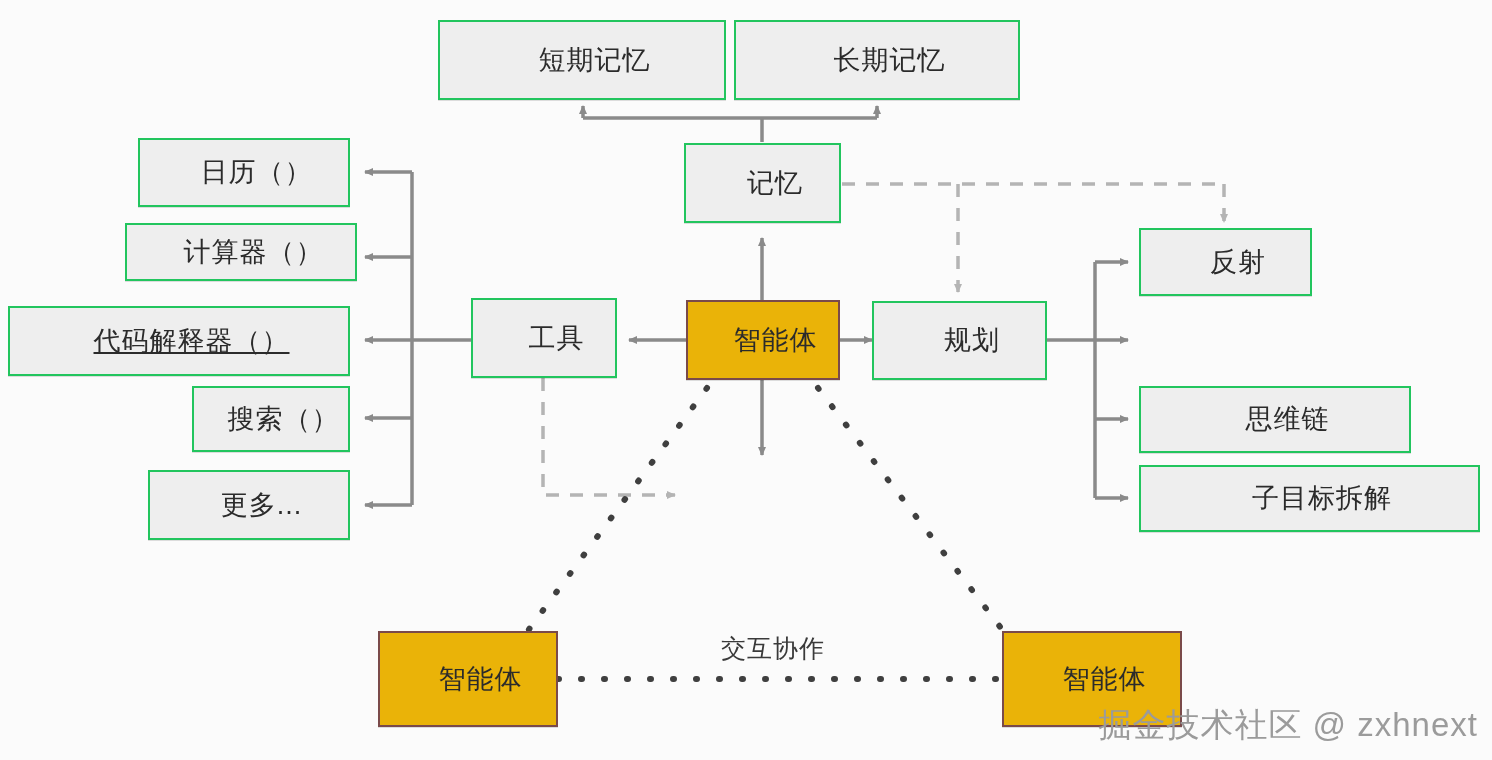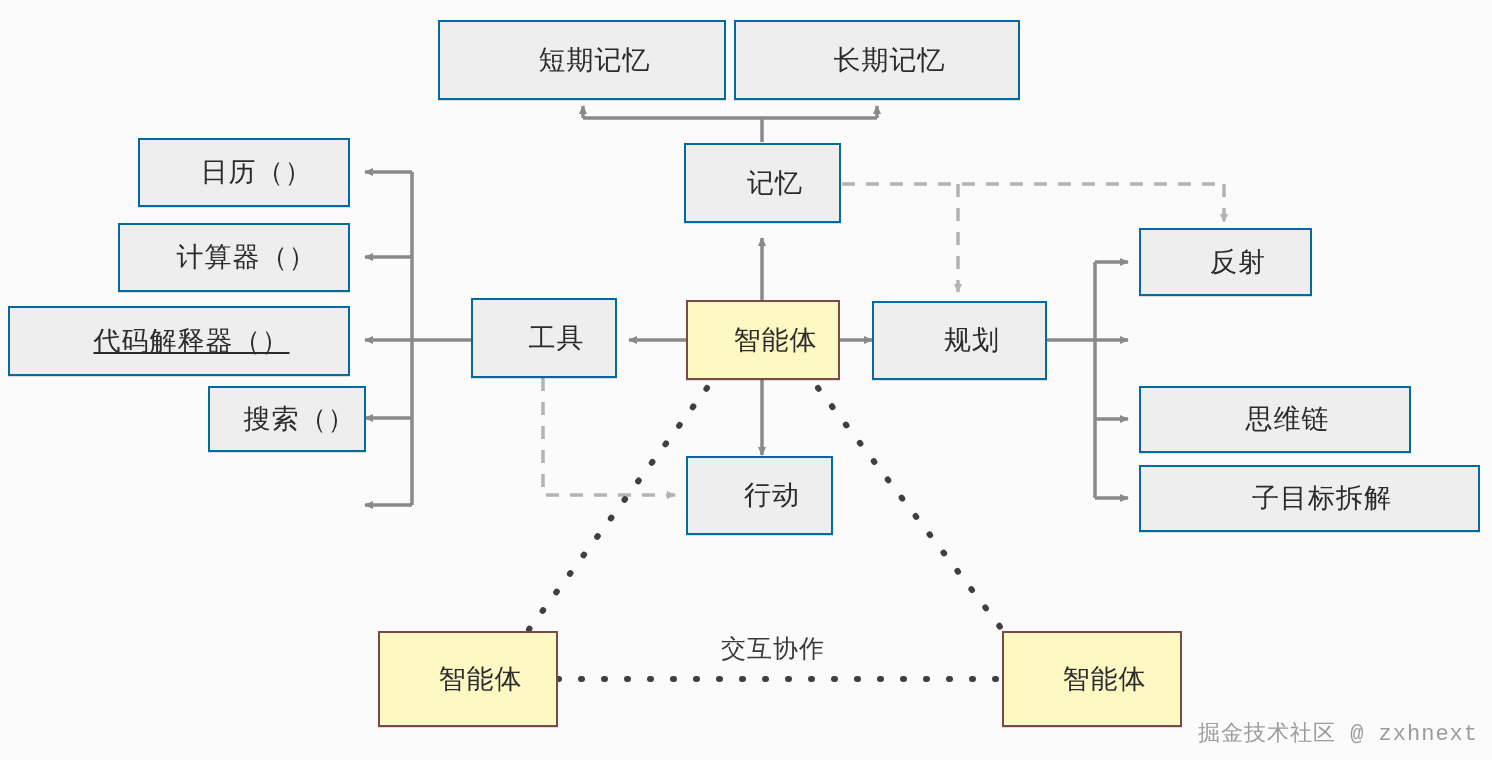--- a/index.html
+++ b/index.html
@@ -11,53 +11,52 @@
     position:relative;
   }
   #stage{position:absolute;left:0;top:0;width:1492px;height:760px;}
   svg#wires{position:absolute;left:0;top:0;width:1492px;height:760px;pointer-events:none;}
 
   .node{
     position:absolute;
     box-sizing:border-box;
     display:flex;align-items:center;justify-content:center;
     background:#eeeeee;
-    border:2px solid #0369a1;
+    border:2px solid #22c55e;
     color:#2b2b2b;
     font-size:27px;
     letter-spacing:1px;
     text-align:center;
     box-shadow:0 1px 0 rgba(0,0,0,.12);
     z-index:3;
     padding-left:25px;
   }
   .node.accent{
-    background:#fef9c3;
+    background:#eab308;
     border-color:#7a4a4a;
     color:#2b2b2b;
   }
   .node .lbl{display:block;line-height:1;white-space:nowrap;}
 
   .edge-label{
     position:absolute;
     font-size:25px;
     color:#3a3a3a;
     letter-spacing:1px;
     white-space:nowrap;
     z-index:4;
   }
   .watermark{
     position:absolute;
     right:14px;bottom:12px;
-    font-size:22px;
+    font-size:33px;
     color:#9b9b9b;
     letter-spacing:1px;
     white-space:nowrap;
     z-index:5;
-    font-family:Liberation Mono, monospace;
   }
 </style>
 </head>
 <body>
 
 <div id="stage">
 
   <svg id="wires" viewBox="0 0 1492 760" xmlns="http://www.w3.org/2000/svg">
     <defs>
       <marker id="arrSolid" markerWidth="10" markerHeight="10" refX="8" refY="4" orient="auto" markerUnits="userSpaceOnUse">
@@ -122,48 +121,48 @@
   </div>
 
   <div class="node" style="left:684px;top:143px;width:157px;height:80px;">
     <span class="lbl">记忆</span>
   </div>
 
   <div class="node" style="left:138px;top:138px;width:212px;height:69px;">
     <span class="lbl">日历（）</span>
   </div>
 
-  <div class="node" style="left:118px;top:223px;width:232px;height:69px;">
+  <div class="node" style="left:125px;top:223px;width:232px;height:58px;">
     <span class="lbl">计算器（）</span>
   </div>
 
   <div class="node" style="left:8px;top:306px;width:342px;height:70px;text-decoration:underline;">
     <span class="lbl">代码解释器（）</span>
   </div>
 
-  <div class="node" style="left:192px;top:386px;width:158px;height:66px;margin-left:16px;">
+  <div class="node" style="left:192px;top:386px;width:158px;height:66px;">
     <span class="lbl">搜索（）</span>
   </div>
 
+  <div class="node" style="left:148px;top:470px;width:202px;height:70px;">
+    <span class="lbl">更多...</span>
+  </div>
 
   <div class="node" style="left:471px;top:298px;width:146px;height:80px;">
     <span class="lbl">工具</span>
   </div>
 
   <div class="node accent" style="left:686px;top:300px;width:154px;height:80px;">
     <span class="lbl">智能体</span>
   </div>
 
   <div class="node" style="left:872px;top:301px;width:175px;height:79px;">
     <span class="lbl">规划</span>
   </div>
 
-  <div class="node" style="left:686px;top:456px;width:147px;height:79px;">
-    <span class="lbl">行动</span>
-  </div>
 
   <div class="node" style="left:1139px;top:228px;width:173px;height:68px;">
     <span class="lbl">反射</span>
   </div>
 
 
   <div class="node" style="left:1139px;top:386px;width:272px;height:67px;">
     <span class="lbl">思维链</span>
   </div>
 

